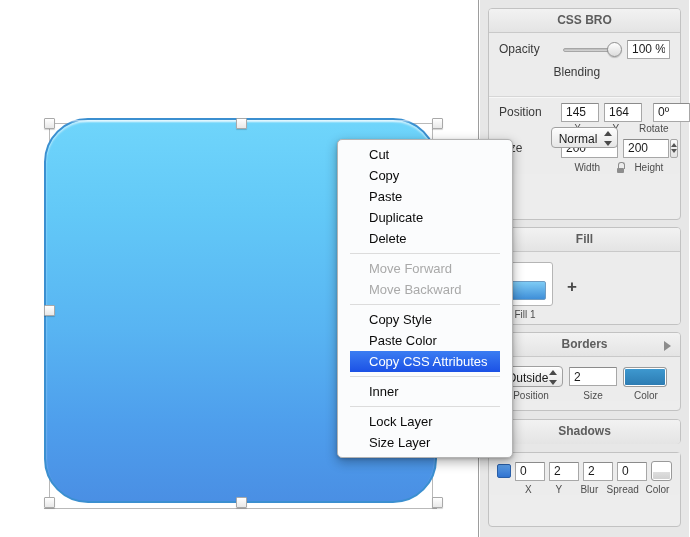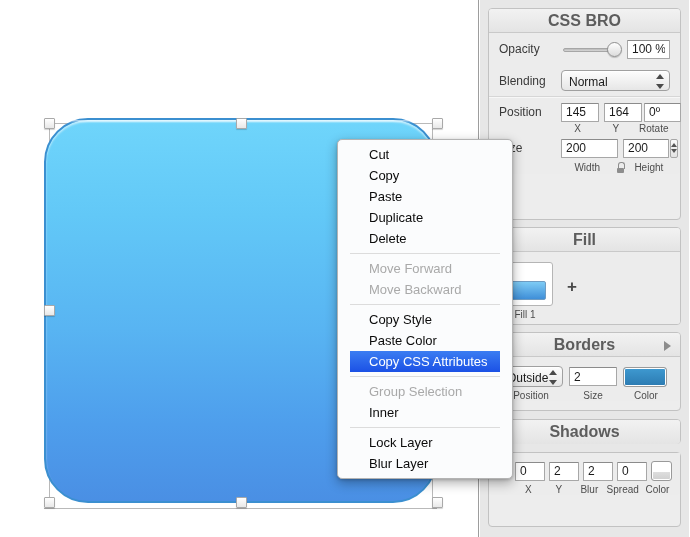--- a/index.html
+++ b/index.html
@@ -56,21 +56,21 @@
 
   .panel {
     position: absolute; left: 9px; right: 9px;
     background: #ededed;
     border: 1px solid #c2c2c2;
     border-radius: 4px;
   }
   .panel-header {
     height: 24px; line-height: 23px;
     text-align: center;
-    font-size: 16px; font-weight: bold; color: #5d5d5d;
+    font-size: 12px; font-weight: bold; color: #5d5d5d;
     background: linear-gradient(to bottom, #f2f2f2, #e4e4e4);
     border-bottom: 1px solid #c9c9c9;
     border-radius: 3px 3px 0 0;
     position: relative;
   }
   .panel-body { background: #ececec; border-radius: 0 0 3px 3px; }
 
   .row { display: flex; align-items: center; height: 30px; padding: 0 10px; }
   .row-sep { border-bottom: 1px solid #d6d6d6; box-shadow: 0 1px 0 #f7f7f7; }
   .rlabel { font-size: 12px; color: #3a3a3a; width: 62px; flex: 0 0 62px; }
@@ -219,35 +219,35 @@
 
         <div class="row" style="height:32px;">
           <span class="rlabel">Opacity</span>
           <div class="slider">
             <div class="slider-track"></div>
             <div class="slider-knob" style="left: calc(92% - 7px);"></div>
           </div>
           <input class="tf num" style="width: 43px;" value="100 %">
         </div>
 
-        <div class="row row-sep" style="height:32px;">
+        <div class="row row-sep" style="height:32px;flex-direction:column;">
           <span class="rlabel">Blending</span>
           <div class="popup" style="flex:1;">
             <span>Normal</span>
             <span class="arrows">
               <i class="tri-up"></i>
                 <i class="tri-dn"></i>
             </span>
           </div>
         </div>
 
         <div class="row" style="height:26px; padding-top:4px;">
           <span class="rlabel">Position</span>
           <input class="tf num" style="width: 38px; margin-right: 5px;" value="145">
-          <input class="tf num" style="width: 38px; margin-right: 2px;" value="164">
+          <input class="tf num" style="width: 38px; margin-right: 11px;" value="164">
           <input class="tf num" style="width: 37px;" value="0º">
         </div>
         <div style="display:flex; padding:0 10px; height:13px;">
           <span style="width:62px; flex:0 0 62px;"></span>
           <span class="caption" style="width:38px; margin-right:5px;">X</span>
           <span class="caption" style="width:38px; margin-right:5px;">Y</span>
           <span class="caption" style="width:37px;">Rotate</span>
         </div>
 
         <div class="row" style="height:24px;">
@@ -343,20 +343,19 @@
       <div class="mi">Duplicate</div>
       <div class="mi">Delete</div>
       <div class="msep"></div>
       <div class="mi disabled">Move Forward</div>
       <div class="mi disabled">Move Backward</div>
       <div class="msep"></div>
       <div class="mi">Copy Style</div>
       <div class="mi">Paste Color</div>
       <div class="mi sel">Copy CSS Attributes</div>
       <div class="msep"></div>
-      <div class="mi disabled">Group Selection</div>
       <div class="mi">Inner</div>
       <div class="msep"></div>
       <div class="mi">Lock Layer</div>
-      <div class="mi">Blur Layer</div>
+      <div class="mi">Size Layer</div>
     </div>
 
 </div>
 
 </body></html>

